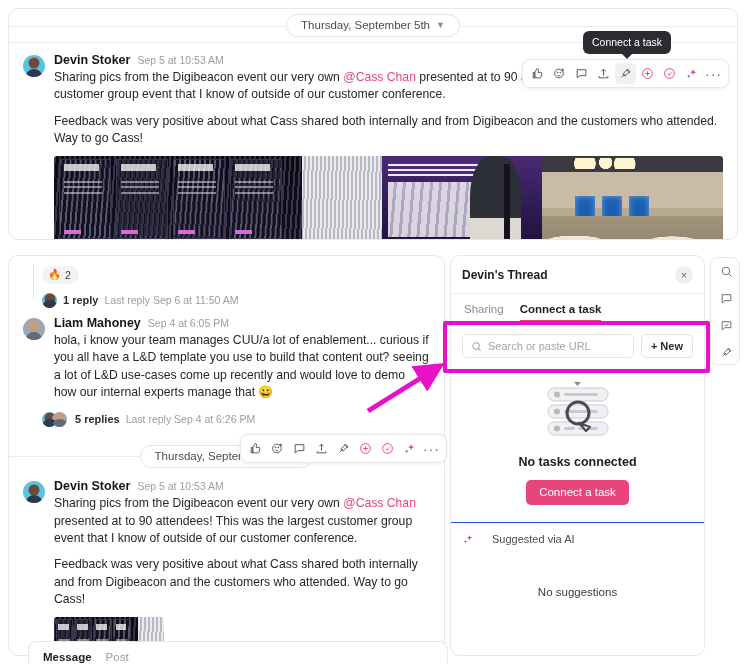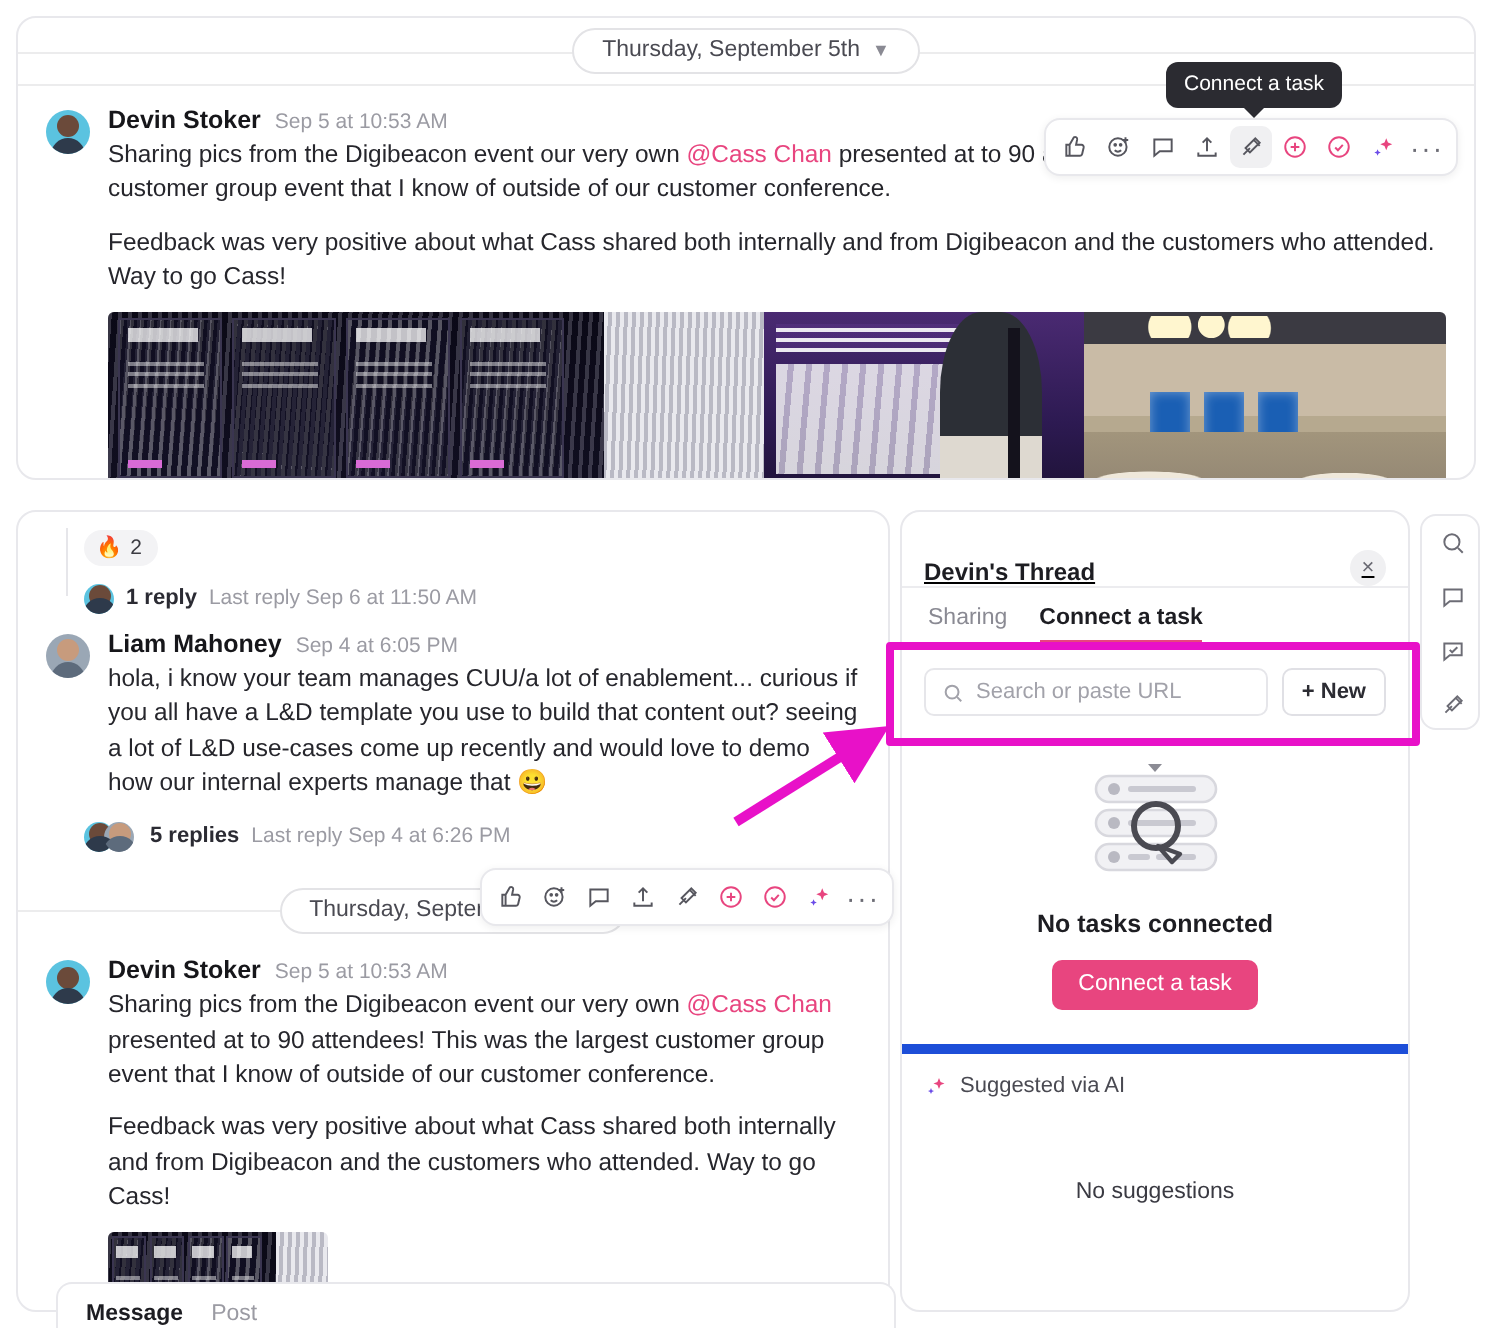--- a/index.html
+++ b/index.html
@@ -191,22 +191,22 @@
   }
   .reply-count { font-size: 11px; font-weight:bold; color:#2f80d8; }
   .reply-meta { font-size: 10.5px; color:#9b9ba3; }
   .stacked { display:flex; }
   .stacked .avatar.small:nth-child(2){ margin-left:-5px; }
 
   .thread-rule { position:absolute; left:24px; width:1px; background:#e6e6ea; }
 
   
   .th-head {
-    height: 38px; display:flex; align-items:flex-end; justify-content:space-between;
-    padding: 0 11px; border-bottom: 1px solid #ececef; text-decoration: underline;
+    height: 38px; display:flex; align-items:center; justify-content:space-between;
+    padding: 0 11px; border-bottom: 1px solid #ececef;
   }
   .th-title { font-size: 12px; font-weight:bold; color:#1d1d22; }
   .close-btn {
     width:18px; height:18px; border-radius:50%;
     background:#f0f0f2; color:#6a6a73; font-size:11px;
     display:flex; align-items:center; justify-content:center;
   }
   .th-tabs { display:flex; gap:16px; padding: 9px 13px 0 13px;
              border-bottom: 1px solid #ececef; height: 29px; }
   .th-tab { font-size: 11.5px; color:#8a8a93; padding-bottom:7px; }
@@ -227,22 +227,22 @@
   .empty-state { text-align:center; padding: 10px 20px 0 20px; }
   .empty-art { width: 96px; height: 66px; margin: 0 auto 10px auto; position:relative; }
   .empty-title { font-size: 12.5px; font-weight:bold; color:#1d1d22; }
   .empty-sub { font-size: 10.5px; color:#8a8a93; line-height:1.45; margin-top:4px; }
   .cta-btn {
     display:inline-block; margin-top: 11px;
     background:#e8457f; color:#fff;
     font-size: 11.5px; border-radius:5px; padding: 6px 13px 7px 13px;
   }
 
-  .sugg-head { display:flex; align-items:center; gap:6px;
-    padding: 10px 11px 7px 11px; border-top:5px solid #1d4ed8;
+  .sugg-head { display:flex; align-items:center; gap:18px;
+    padding: 10px 11px 7px 11px; border-top:1px solid #1d4ed8;
     font-size: 11px; color:#4a4a52; }
   .no-sugg { text-align:center; font-size:11.5px; color:#3a3a42; padding-top: 34px; }
 
   .rail-btn { width:30px; height:27px; display:flex; align-items:center;
               justify-content:center; color:#6c6c75; }
 
   
   #composer { left: 28px; top: 641px; width: 420px; height: 34px;
               border-radius: 8px 8px 0 0; border-bottom:none; }
   .comp-tabs { display:flex; gap:14px; padding: 9px 14px 0 14px; }

